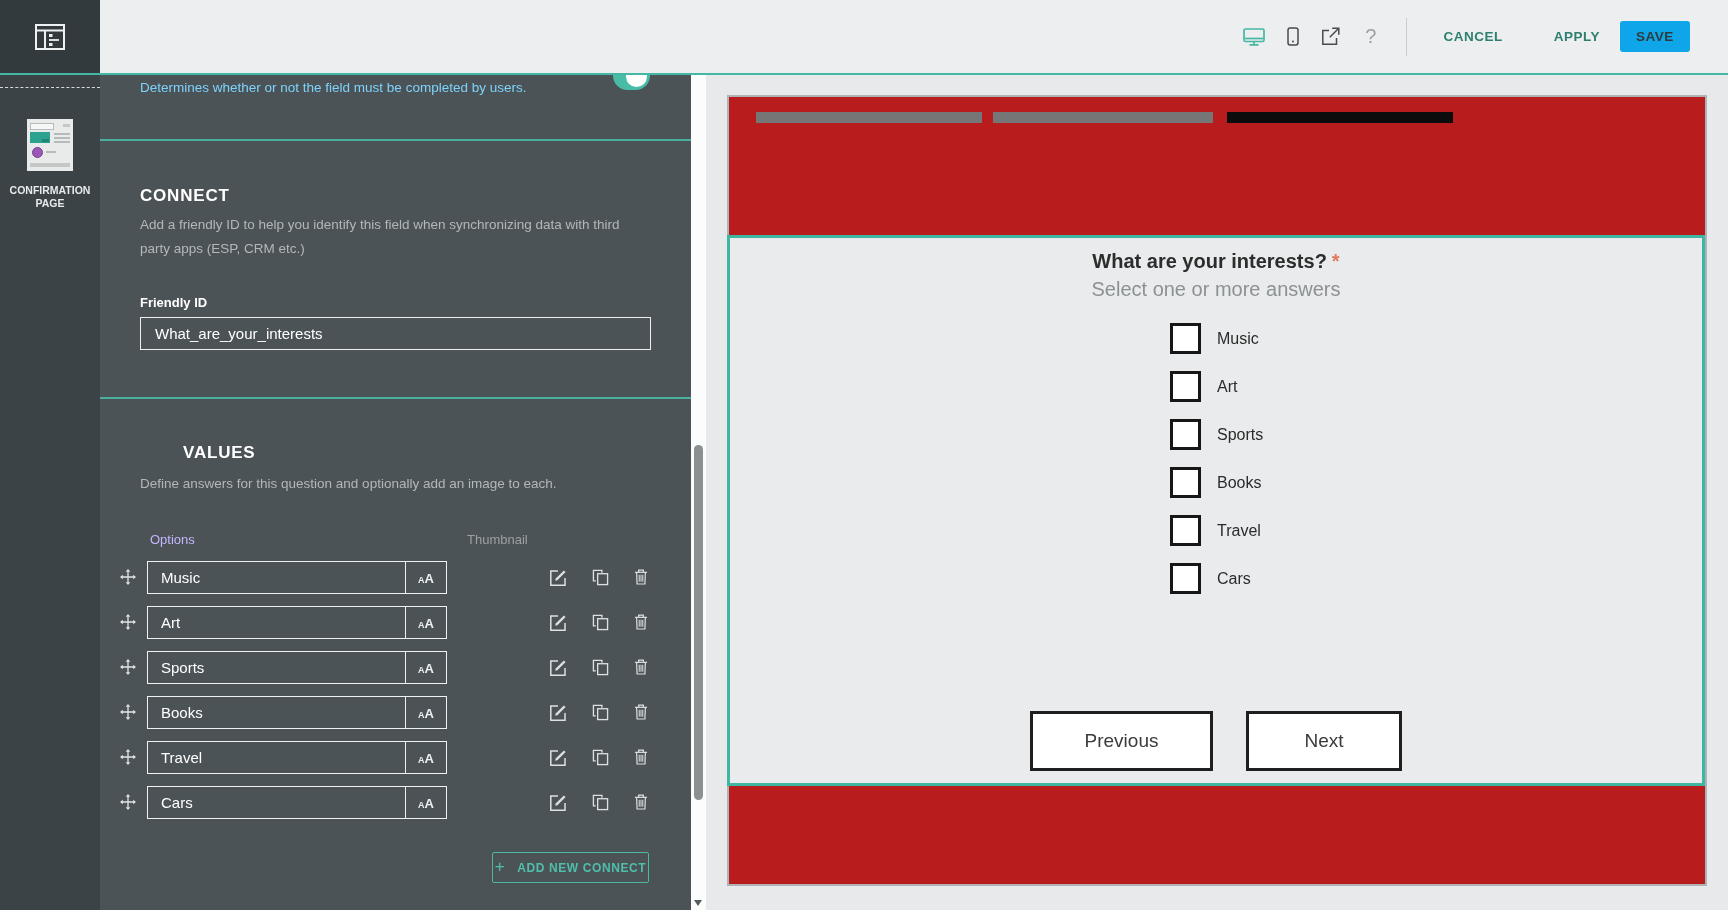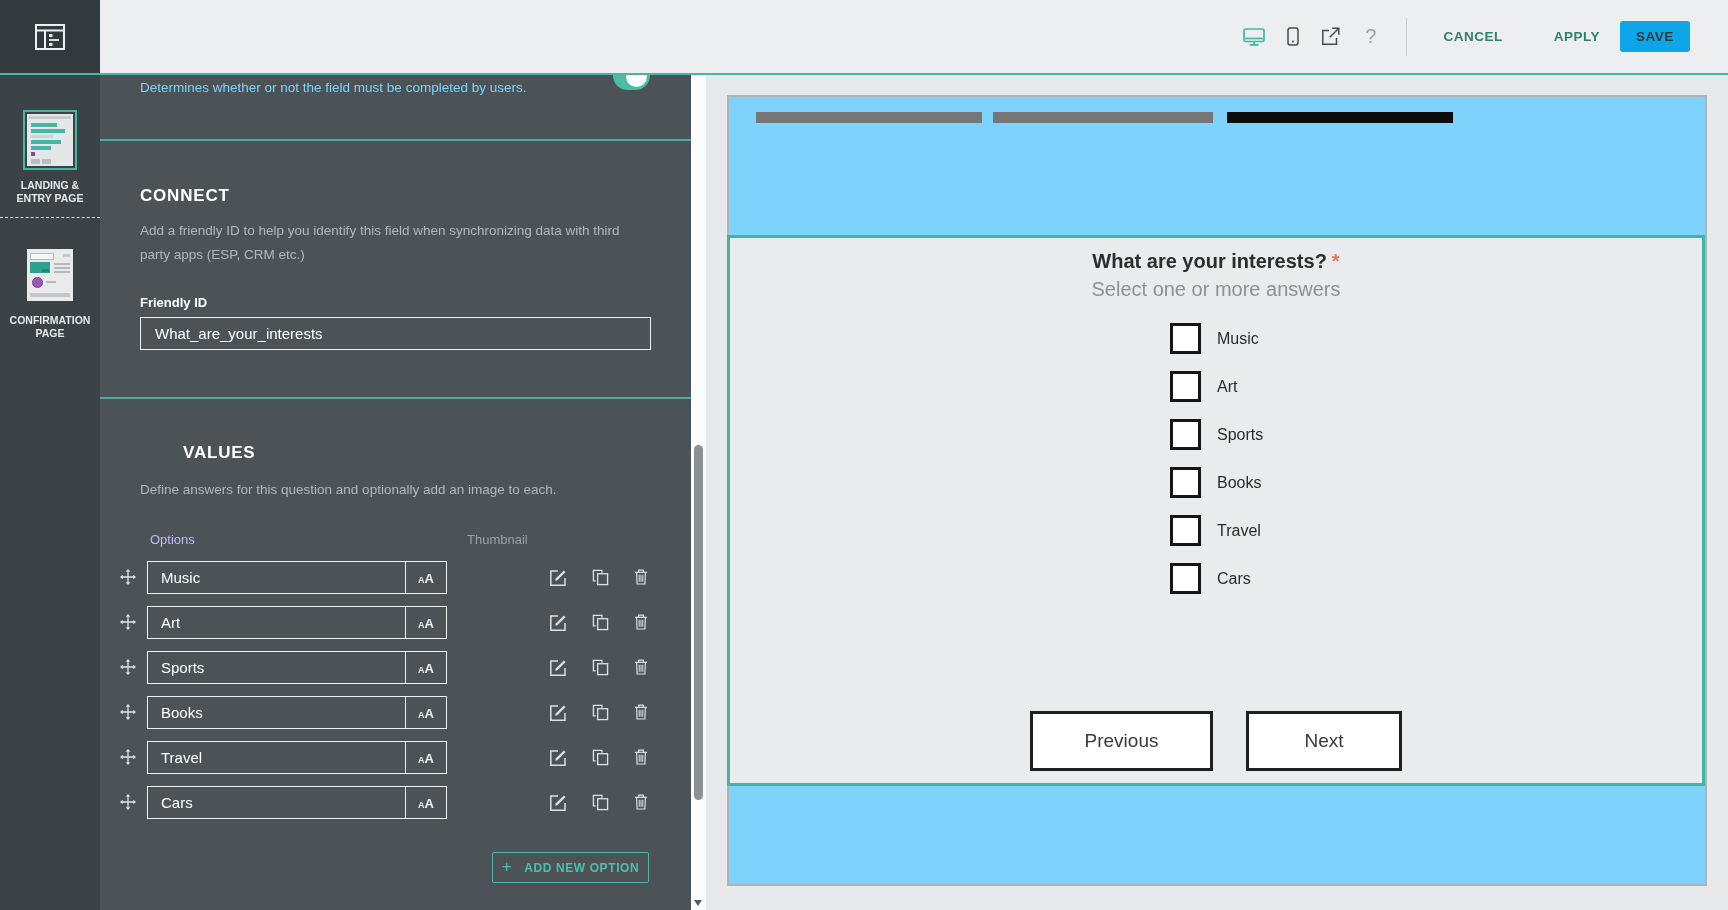--- a/index.html
+++ b/index.html
@@ -39,21 +39,21 @@
   
   .panel{position:absolute;top:75px;left:100px;width:591px;bottom:0;background:#4c5356;overflow:hidden;}
   .panel > *{position:absolute;}
   .help-text{left:40px;top:5px;width:470px;font-size:13.5px;color:#7dd3fc;}
   .toggle{top:-14px;right:41px;width:37px;height:29px;border-radius:15px;background:#48bca7;cursor:pointer;}
   .knob{position:absolute;right:3px;bottom:3px;width:21px;height:21px;border-radius:50%;background:#fff;}
   .divider{left:0;right:0;height:2px;background:#4aaf9d;}
   .d1{top:64px;}  .d2{top:322px;}
   .sec-title{left:40px;color:#fff;font-size:17px;font-weight:bold;letter-spacing:.8px;}
   .t-connect{top:111px;} .t-values{top:368px;margin-left:43px;}
-  .sec-desc{left:40px;color:#b2b8ba;font-size:13.5px;line-height:24px;margin-top:6px;}
+  .sec-desc{left:40px;color:#b2b8ba;font-size:13.5px;line-height:24px;}
   .desc-connect{top:138px;width:482px;} .desc-values{top:397px;width:500px;}
   .field-label{left:40px;top:220px;font-size:13px;font-weight:bold;color:#fff;}
   .friendly-input{left:40px;top:242px;width:511px;height:33px;border:1px solid #edefef;box-sizing:border-box;background:transparent;
                   color:#fff;font-size:15px;padding:0 14px;font-family:inherit;outline:none;}
   .h-options{left:50px;top:457px;font-size:13px;color:#c4b5fd;}
   .h-thumb{left:367px;top:457px;font-size:13px;color:#9ba1a3;}
   .opt-rows{left:0;top:486px;right:0;}
   .opt-row{position:relative;height:33px;margin-bottom:12px;}
   .drag{position:absolute;left:20px;top:8px;width:16px;height:16px;color:#e2e4e5;cursor:grab;}
   .opt-box{position:absolute;left:47px;top:0;width:300px;height:33px;border:1px solid #f0f2f2;box-sizing:border-box;display:flex;align-items:center;}
@@ -70,21 +70,21 @@
   .add-btn .plus{font-size:17px;font-weight:normal;margin-right:12px;margin-top:-2px;}
 
   
   .scrollbar{position:absolute;left:691px;top:75px;width:15px;bottom:0;background:#fbfcfc;}
   .sb-thumb{position:absolute;left:3px;top:370px;width:9px;height:355px;border-radius:5px;background:#8b9091;cursor:pointer;}
   .sb-arrow{position:absolute;bottom:4px;left:3px;width:0;height:0;border-left:4.5px solid transparent;border-right:4.5px solid transparent;
             border-top:6px solid #565c5e;cursor:pointer;}
 
   
   .preview{position:absolute;left:706px;top:75px;right:0;bottom:0;background:#e7e9ea;}
-  .canvas{position:absolute;left:21px;top:20px;width:980px;height:791px;border:2px solid #aeb3b5;box-sizing:border-box;background:#7dd3fc;}
+  .canvas{position:absolute;left:21px;top:20px;width:980px;height:791px;border:2px solid #aeb3b5;box-sizing:border-box;background:#b91c1c;}
   .progress{position:absolute;top:15px;left:27px;display:flex;gap:11px;}
   .pbar{height:11px;background:#767676;}
   .pb1{width:226px;} .pb2{width:220px;} .pb3{width:226px;background:#0c0c0c;margin-left:3px;}
   .qbox{position:absolute;left:-2px;top:138px;width:978px;height:551px;border:3px solid #3eb6a1;box-sizing:border-box;background:#e9ebec;}
   .q-title{position:absolute;top:12px;left:0;right:0;text-align:center;font-size:20px;font-weight:bold;color:#2d2d2d;}
   .q-title .req{color:#e0795a;margin-left:5px;}
   .q-sub{position:absolute;top:40px;left:0;right:0;text-align:center;font-size:20px;color:#8c9193;}
   .choices{position:absolute;top:85px;left:440px;}
   .choice{display:flex;align-items:center;margin-bottom:17px;height:31px;}
   .cbox{width:31px;height:31px;border:3px solid #161616;box-sizing:border-box;background:#fff;cursor:pointer;flex:none;}
@@ -174,36 +174,20 @@
       <div class="help-q">?</div>
       <div class="vdiv"></div>
       <div class="txt-btn cancel">CANCEL</div>
       <div class="txt-btn apply">APPLY</div>
       <div class="save-btn">SAVE</div>
     </div>
   </div>
 
   <div class="sidebar">
 
-    <div class="side-item">
-      <div class="thumb-sel">
-        <div class="page">
-          <div style="top:2px;left:2px;right:2px;height:3px;background:#c7cccd;"></div>
-          <div style="top:9px;left:4px;width:26px;height:4px;background:#45b7a4;"></div>
-          <div style="top:15px;left:4px;width:34px;height:4px;background:#45b7a4;"></div>
-          <div style="top:21px;left:4px;width:22px;height:3px;background:#cfd3d4;"></div>
-          <div style="top:26px;left:4px;width:30px;height:4px;background:#45b7a4;"></div>
-          <div style="top:32px;left:4px;width:20px;height:4px;background:#45b7a4;"></div>
-          <div style="top:38px;left:4px;width:4px;height:4px;background:#8e44ad;"></div>
-          <div style="top:45px;left:4px;width:9px;height:5px;background:#b9bec0;"></div>
-          <div style="top:45px;left:15px;width:9px;height:5px;background:#b9bec0;"></div>
-        </div>
-      </div>
-      <div class="side-label">LANDING &amp; ENTRY PAGE</div>
-    </div>
 
     <div class="side-dash"></div>
 
     <div class="side-item">
       <div class="thumb-plain">
         <div class="page" style="background:#e9ebea;">
           <div style="top:4px;left:3px;width:22px;height:5px;border:1px solid #b5babb;background:#f6f7f7;"></div>
           <div style="top:5px;left:36px;width:7px;height:3px;background:#c3c7c8;"></div>
           <div style="top:13px;left:3px;width:20px;height:11px;background:#2ba18e;"></div>
           <div style="top:20px;left:15px;width:7px;height:3px;background:#1f8577;"></div>
@@ -372,21 +356,21 @@
           </svg>
         <svg class="act a-del">
             <use href="#i-trash"></use>
           </svg>
       </div>
 
     </div>
 
     <div class="add-btn">
       <span class="plus">+</span>
-      <span>ADD NEW OPTION</span>
+      <span>ADD NEW CONNECT</span>
     </div>
   </div>
 
   <div class="scrollbar">
     <div class="sb-thumb"></div>
     <div class="sb-arrow"></div>
   </div>
 
   <div class="preview">
     <div class="canvas">

